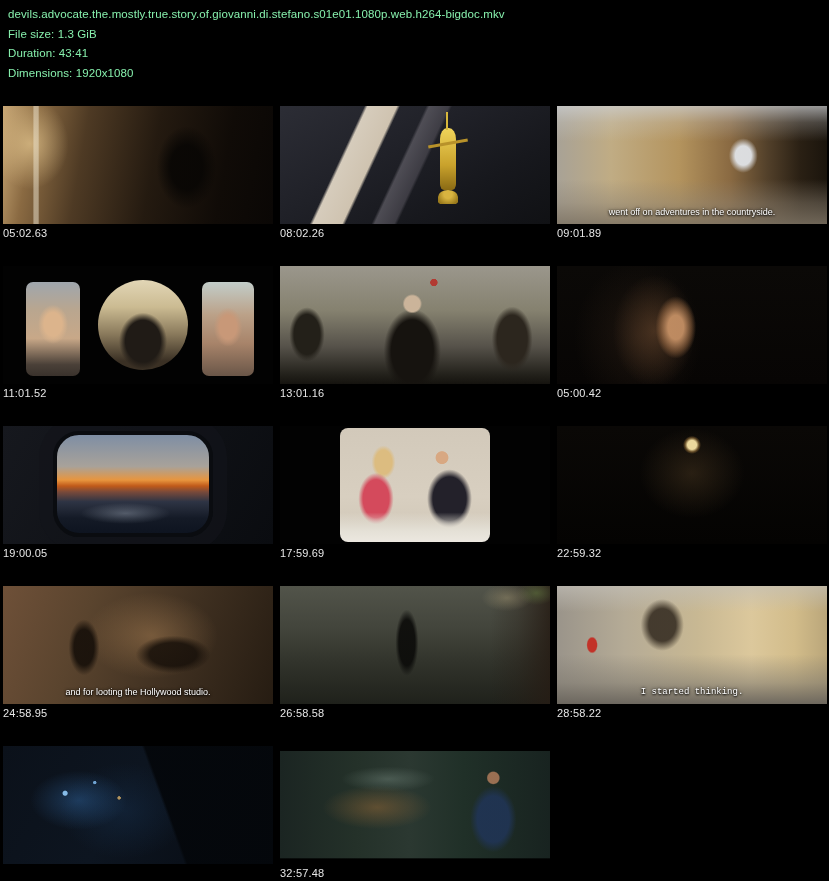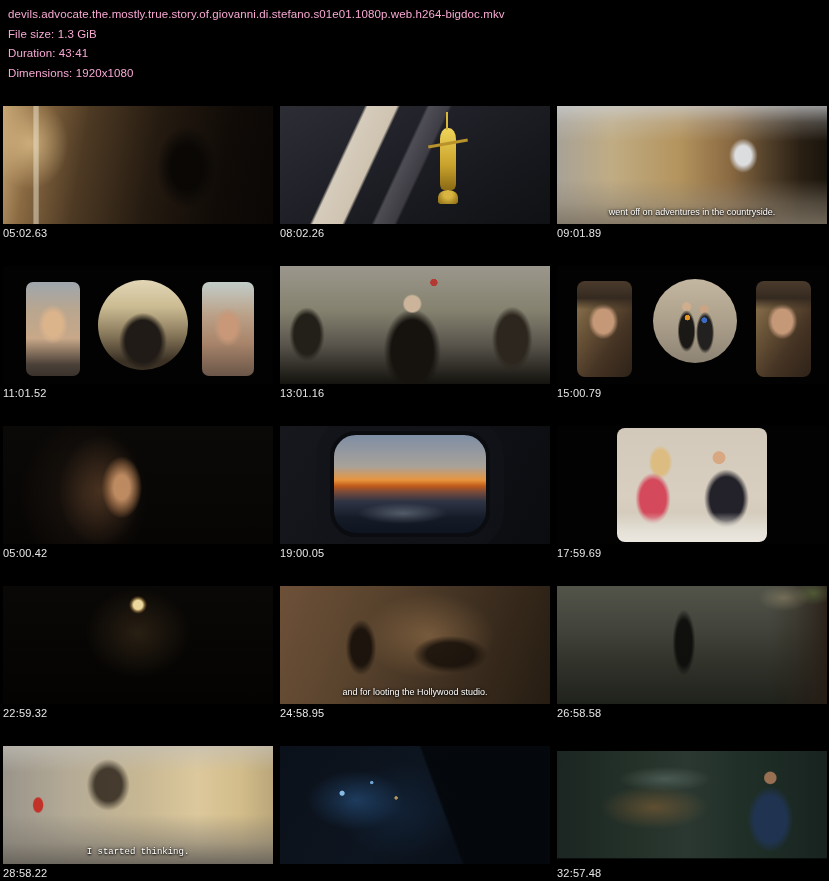--- a/index.html
+++ b/index.html
@@ -3,21 +3,21 @@
 <meta charset="utf-8">
 <style>
   html,body{margin:0;padding:0;}
   body{
     width:829px;height:881px;overflow:hidden;background:#000;
     font-family:"Liberation Sans", sans-serif;
   }
   .sheet{position:relative;width:829px;height:881px;background:#000;}
 
   
-  .header{position:absolute;top:5px;left:8px;color:#f9a8d4;}
+  .header{position:absolute;top:5px;left:8px;color:#86efac;}
   .header-line{font-size:11.5px;line-height:19.5px;white-space:nowrap;letter-spacing:.1px;}
 
   
   .grid{
     position:absolute;top:106px;left:3px;
     display:grid;grid-template-columns:repeat(3,270px);
     column-gap:7px;grid-auto-rows:160px;
   }
   .cell{width:236px;}
   .thumb{position:relative;width:270px;height:118px;overflow:hidden;background:#111;}
@@ -195,28 +195,20 @@
         <div class="p4c"></div>
       </div>
       <div class="time">11:01.52</div>
     </div>
 
     <div class="cell">
       <div class="thumb t5"></div>
       <div class="time">13:01.16</div>
     </div>
 
-    <div class="cell">
-      <div class="thumb t6">
-        <div class="p6a"></div>
-        <div class="p6b"></div>
-        <div class="p6c"></div>
-      </div>
-      <div class="time">15:00.79</div>
-    </div>
 
     <div class="cell">
       <div class="thumb t7"></div>
       <div class="time">05:00.42</div>
     </div>
 
     <div class="cell">
       <div class="thumb t8">
         <div class="p8"></div>
       </div>

